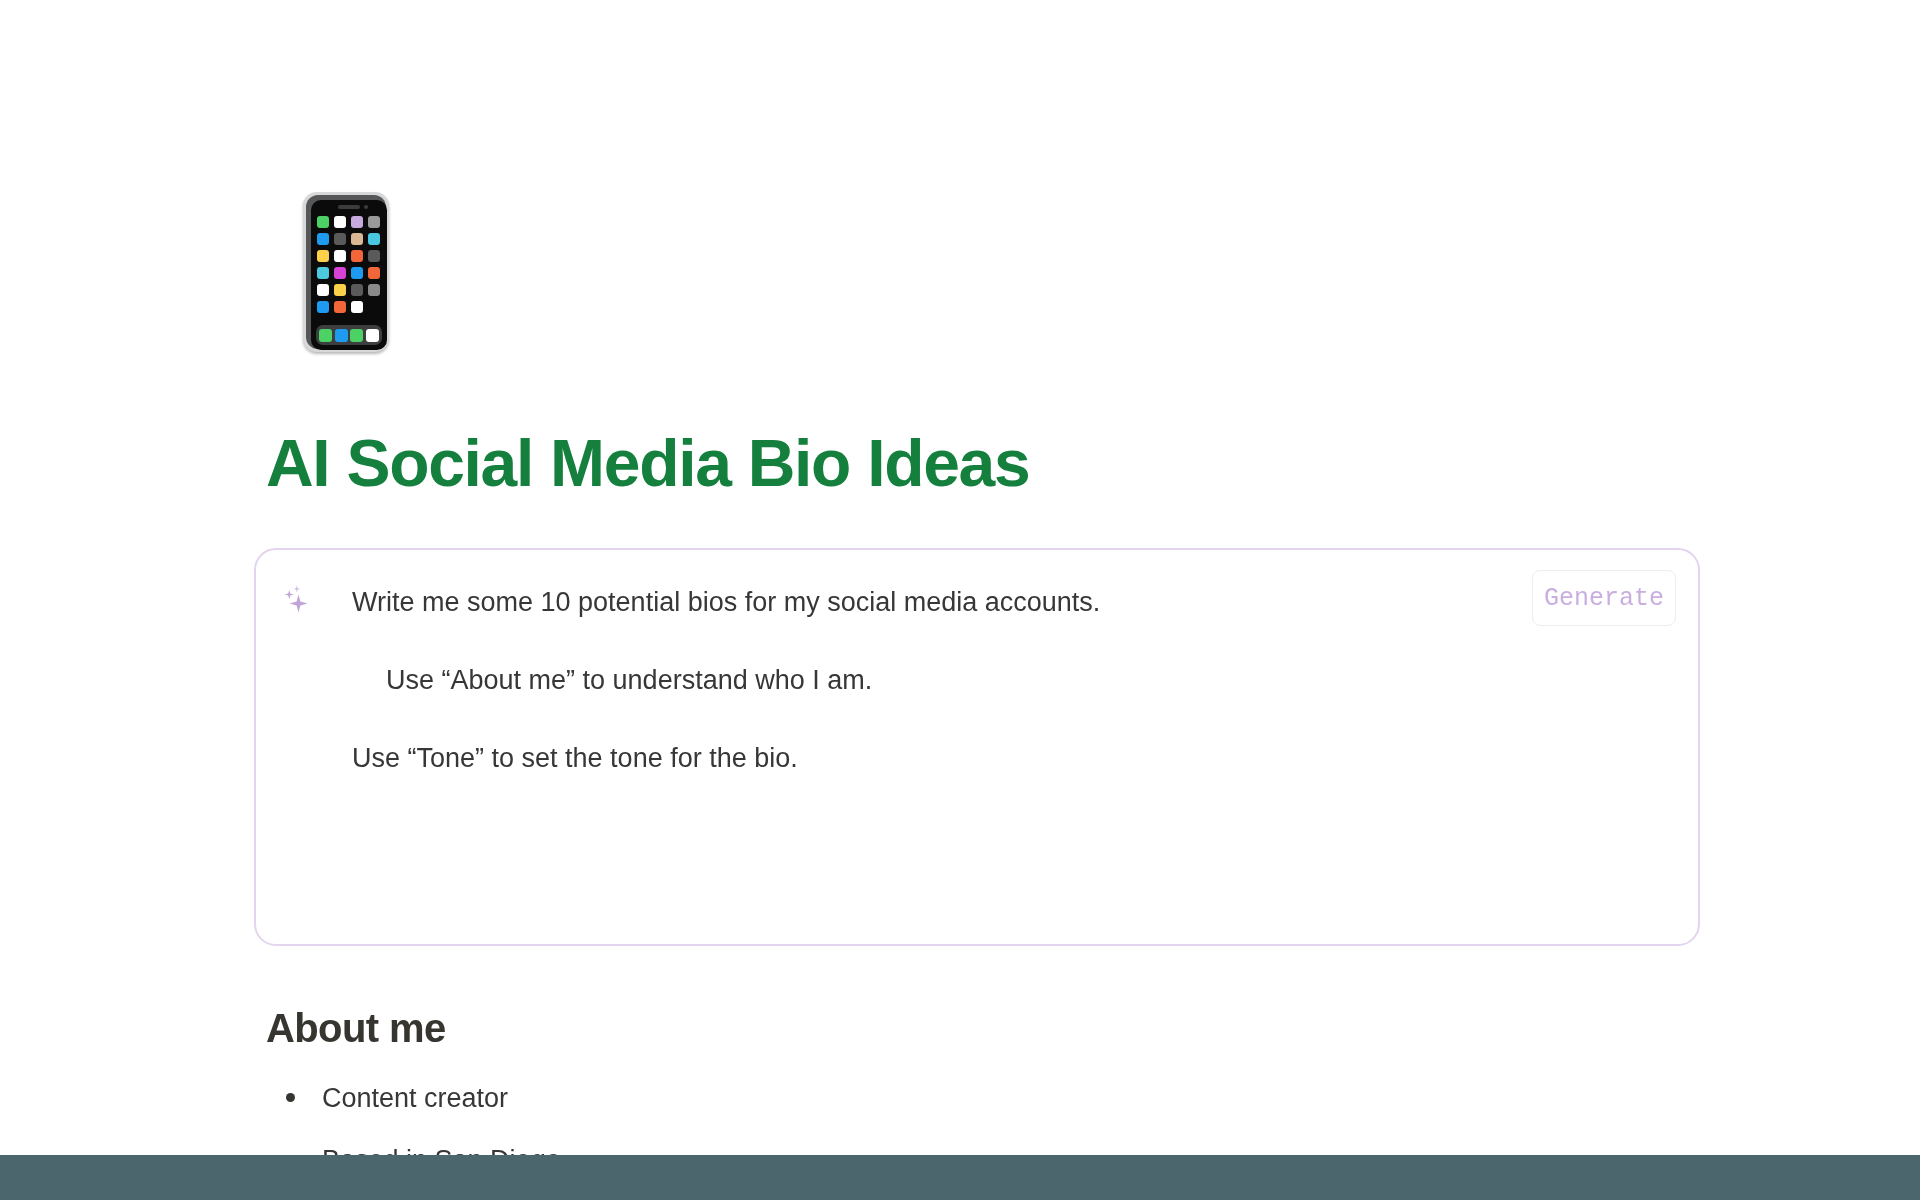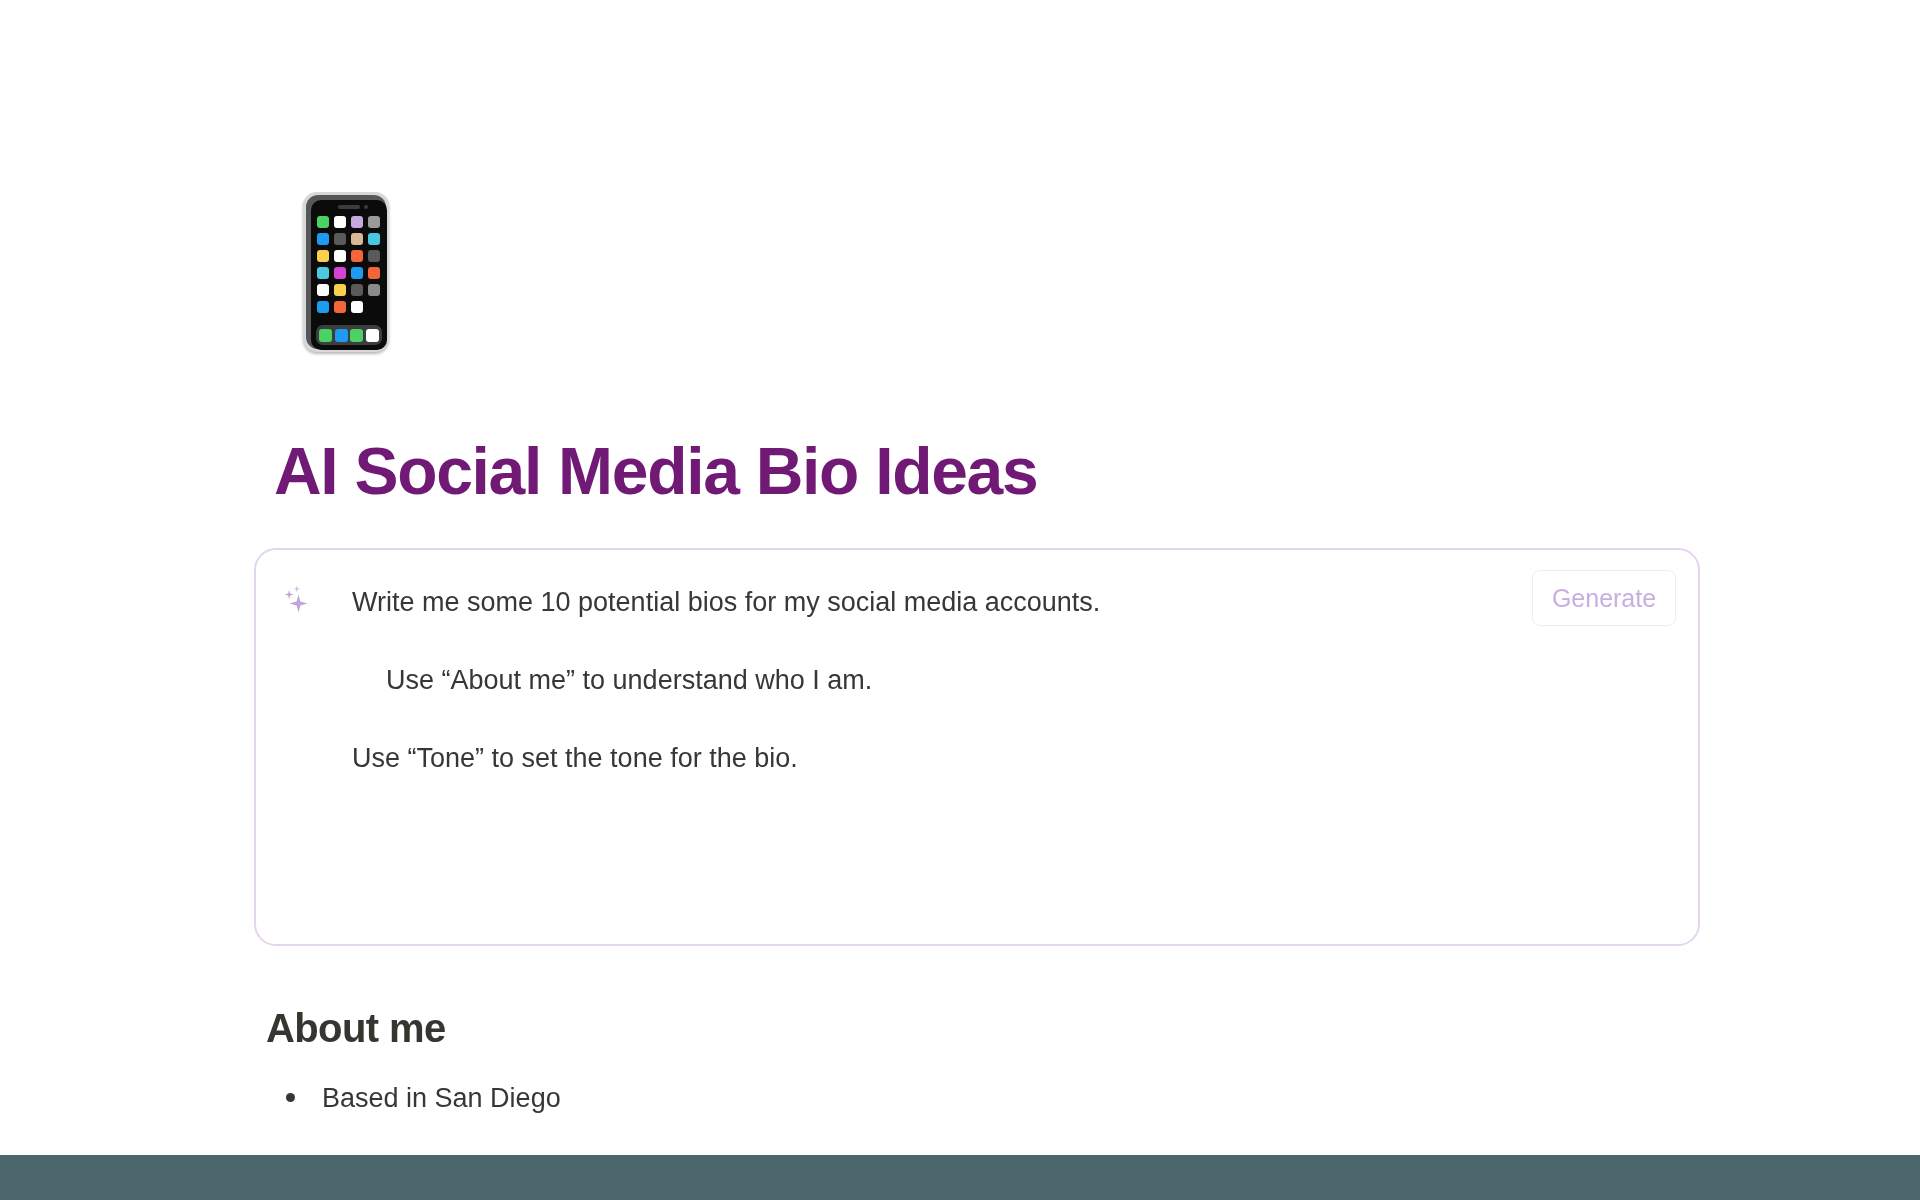--- a/index.html
+++ b/index.html
@@ -103,26 +103,26 @@
     align-items: center;
     justify-content: space-evenly;
   }
   .dock .app { width: 13px; height: 13px; }
 
   
   .page-title {
     position: absolute;
     left: 266px;
     top: 430px;
-    margin: 8px;
+    margin: 0;
     font-size: 66px;
     line-height: 1;
     font-weight: 700;
     letter-spacing: -1.3px;
-    color: #701a75;
+    color: #15803d;
   }
 
   
   .prompt-card {
     position: absolute;
     left: 254px;
     top: 548px;
     width: 1446px;
     height: 398px;
     box-sizing: border-box;
@@ -155,21 +155,21 @@
     right: 22px;
     top: 20px;
     width: 144px;
     height: 56px;
     box-sizing: border-box;
     border: 1px solid #ededed;
     border-radius: 8px;
     background: #ffffff;
     color: #c9aee0;
     font-size: 25px;
-    font-family: Liberation Sans, sans-serif;
+    font-family: Liberation Mono, monospace;
     display: flex;
     align-items: center;
     justify-content: center;
     cursor: pointer;
     padding: 12px;
   }
 
   
   .section-title {
     position: absolute;
@@ -285,19 +285,23 @@
     <div class="prompt-line l3">Use “Tone” to set the tone for the bio.</div>
 
     <button class="generate-button" style="color: rgb(201, 174, 224); border-color: rgb(237, 237, 237);">Generate</button>
   </div>
 
   <h2 class="section-title">About me</h2>
 
   <ul class="bullet-list">
     <li class="bullet-item">
       <span class="bullet-dot"></span>
+      <span>Content creator</span>
+    </li>
+    <li class="bullet-item">
+      <span class="bullet-dot"></span>
       <span>Based in San Diego</span>
     </li>
   </ul>
 
   <div class="bottom-bar" style="background: rgb(76, 102, 109);"></div>
 
 </div>
 
 </body></html>

